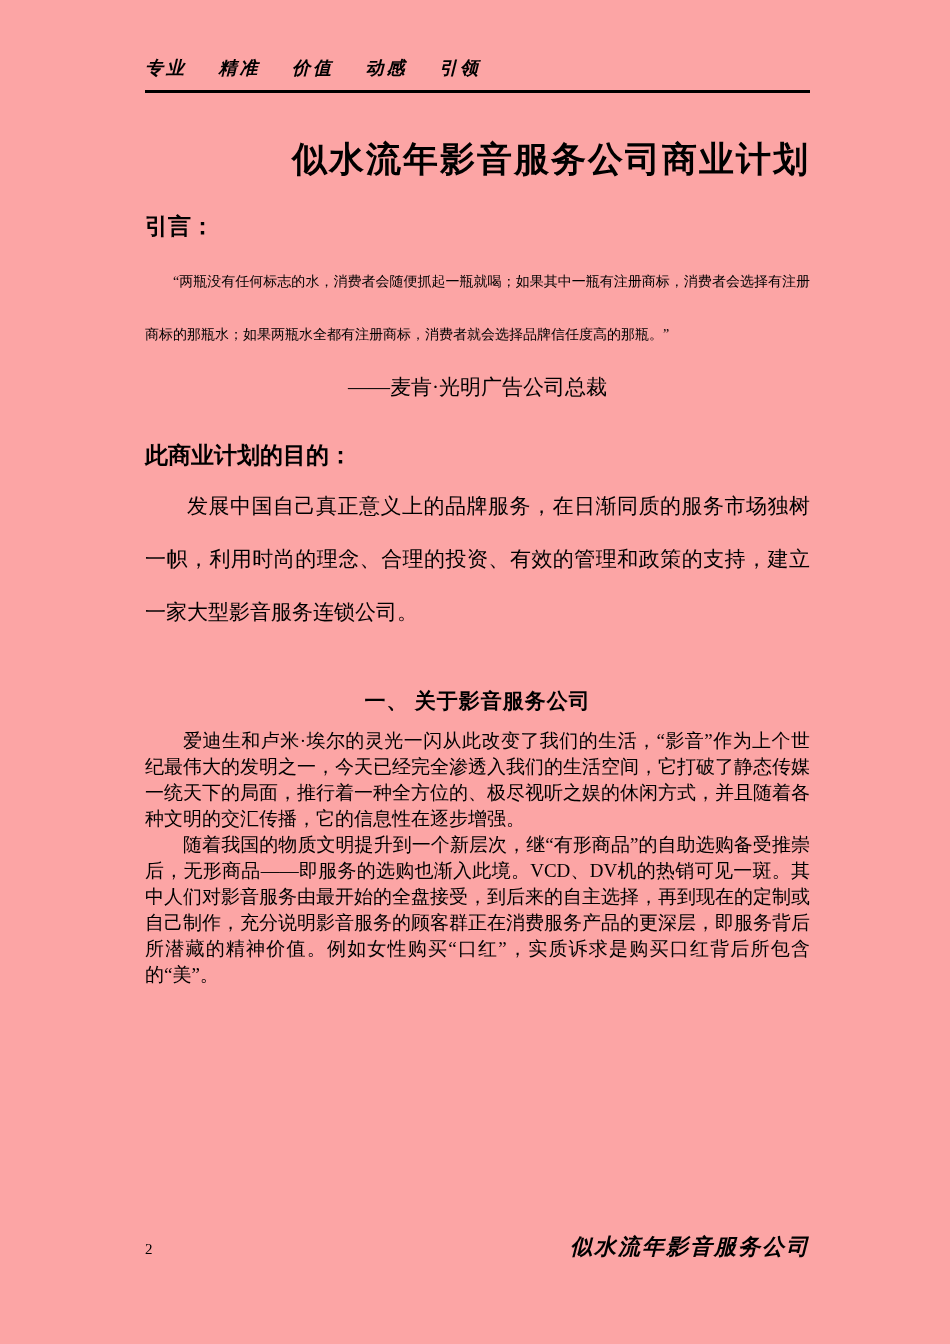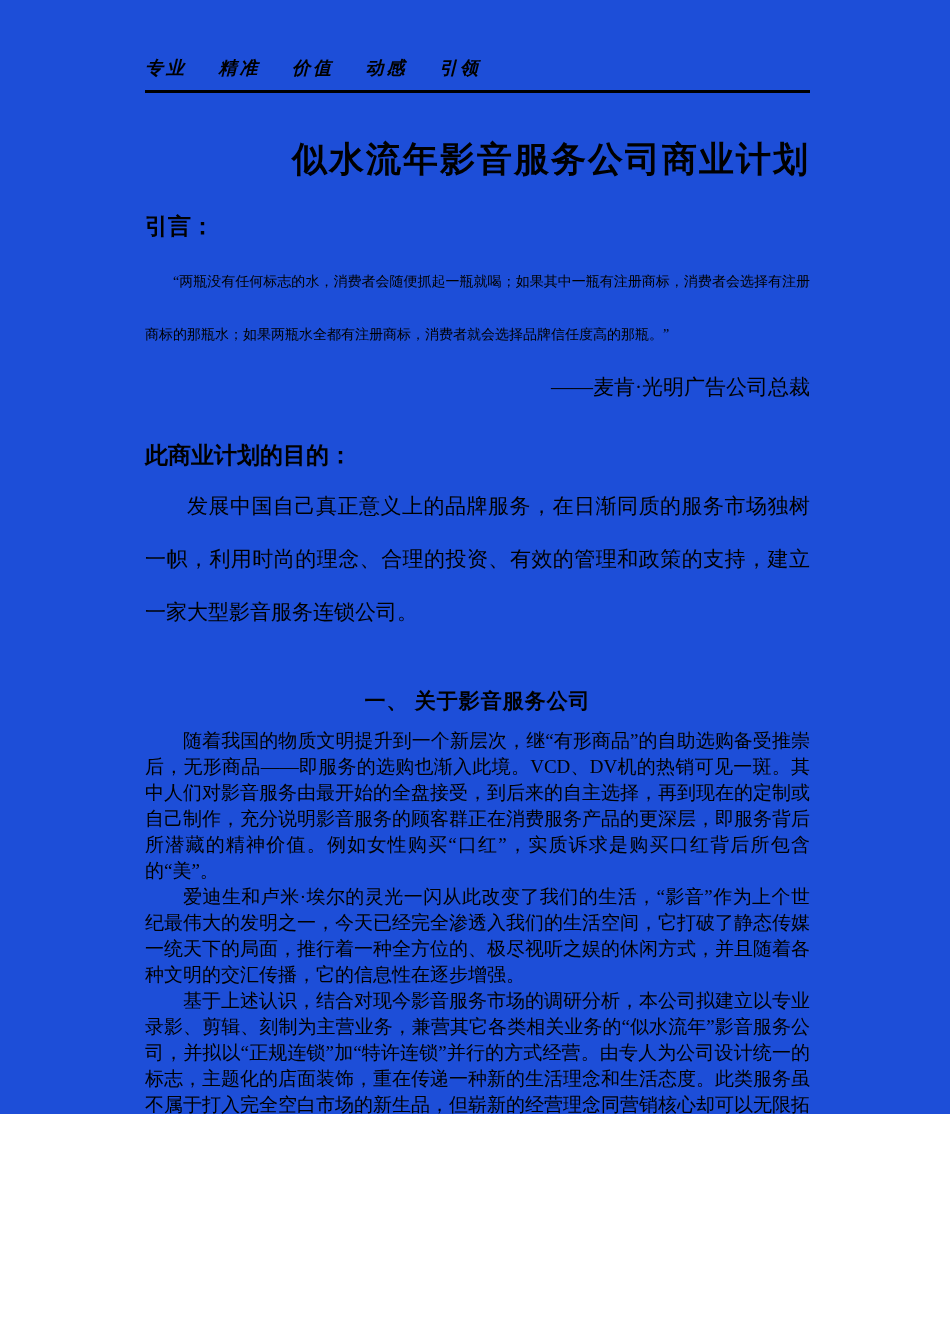--- a/index.html
+++ b/index.html
@@ -1,22 +1,22 @@
 <!DOCTYPE html>
 <html><head>
 <meta charset="utf-8">
 <style>
   * { margin: 0; padding: 0; box-sizing: border-box; }
   html, body { background: #ffffff; }
   .page {
     position: relative;
     width: 950px;
-    height: 1114px;
+    height: 1344px;
     margin: 0 auto;
-    background: #1d4ed8;
+    background: #fca5a5;
     color: #000000;
     font-family: "Liberation Serif", "DejaVu Serif", serif;
     overflow: hidden;
   }
   .margins { padding: 0 140px 0 145px; }
 
   .motto {
     margin-top: 56px;
     font-style: italic;
     font-weight: bold;
@@ -52,21 +52,21 @@
   .quote {
     margin-top: 14px;
     font-size: 14px;
     line-height: 53px;
     text-align: justify;
     text-indent: 2em;
   }
   .attribution {
     font-size: 21px;
     line-height: 53px;
-    text-align: right;
+    text-align: center;
   }
   .purpose-body {
     margin-top: 10px;
     font-size: 21px;
     line-height: 53px;
     text-align: justify;
     text-indent: 2em;
   }
 
   .section-heading {
@@ -89,21 +89,20 @@
     position: absolute;
     left: 145px;
     right: 140px;
     top: 1234px;
     display: flex;
     align-items: baseline;
   }
   .page-number { font-size: 15px; line-height: 26px; }
   .footer-company {
     margin-left: auto;
-    margin-right: 22px;
     font-size: 22px;
     font-weight: bold;
     font-style: italic;
     letter-spacing: 2px;
     line-height: 26px;
   }
 </style>
 </head>
 <body>
 
@@ -121,23 +120,22 @@
 
     <p class="attribution">——麦肯·光明广告公司总裁</p>
 
     <h2 class="h-black h-purpose">此商业计划的目的：</h2>
 
     <p class="purpose-body">发展中国自己真正意义上的品牌服务，在日渐同质的服务市场独树一帜，利用时尚的理念、合理的投资、有效的管理和政策的支持，建立一家大型影音服务连锁公司。</p>
 
     <h3 class="section-heading">一、 关于影音服务公司</h3>
 
     <div class="body-paragraphs">
+      <p>爱迪生和卢米·埃尔的灵光一闪从此改变了我们的生活，“影音”作为上个世纪最伟大的发明之一，今天已经完全渗透入我们的生活空间，它打破了静态传媒一统天下的局面，推行着一种全方位的、极尽视听之娱的休闲方式，并且随着各种文明的交汇传播，它的信息性在逐步增强。</p>
       <p>随着我国的物质文明提升到一个新层次，继“有形商品”的自助选购备受推崇后，无形商品——即服务的选购也渐入此境。VCD、DV机的热销可见一斑。其中人们对影音服务由最开始的全盘接受，到后来的自主选择，再到现在的定制或自己制作，充分说明影音服务的顾客群正在消费服务产品的更深层，即服务背后所潜藏的精神价值。例如女性购买“口红”，实质诉求是购买口红背后所包含的“美”。</p>
-      <p>爱迪生和卢米·埃尔的灵光一闪从此改变了我们的生活，“影音”作为上个世纪最伟大的发明之一，今天已经完全渗透入我们的生活空间，它打破了静态传媒一统天下的局面，推行着一种全方位的、极尽视听之娱的休闲方式，并且随着各种文明的交汇传播，它的信息性在逐步增强。</p>
-      <p>基于上述认识，结合对现今影音服务市场的调研分析，本公司拟建立以专业录影、剪辑、刻制为主营业务，兼营其它各类相关业务的“似水流年”影音服务公司，并拟以“正规连锁”加“特许连锁”并行的方式经营。由专人为公司设计统一的标志，主题化的店面装饰，重在传递一种新的生活理念和生活态度。此类服务虽不属于打入完全空白市场的新生品，但崭新的经营理念同营销核心却可以无限拓展市场，正如崭新的餐饮理念（强调就餐环境和标准化制作）使得洋快餐在我国近趋饱和的餐饮市场大放异彩一样。</p>
     </div>
 
   </div>
 
   <div class="footer">
     <span class="page-number">2</span>
     <span class="footer-company">似水流年影音服务公司</span>
   </div>
 </div>
 

